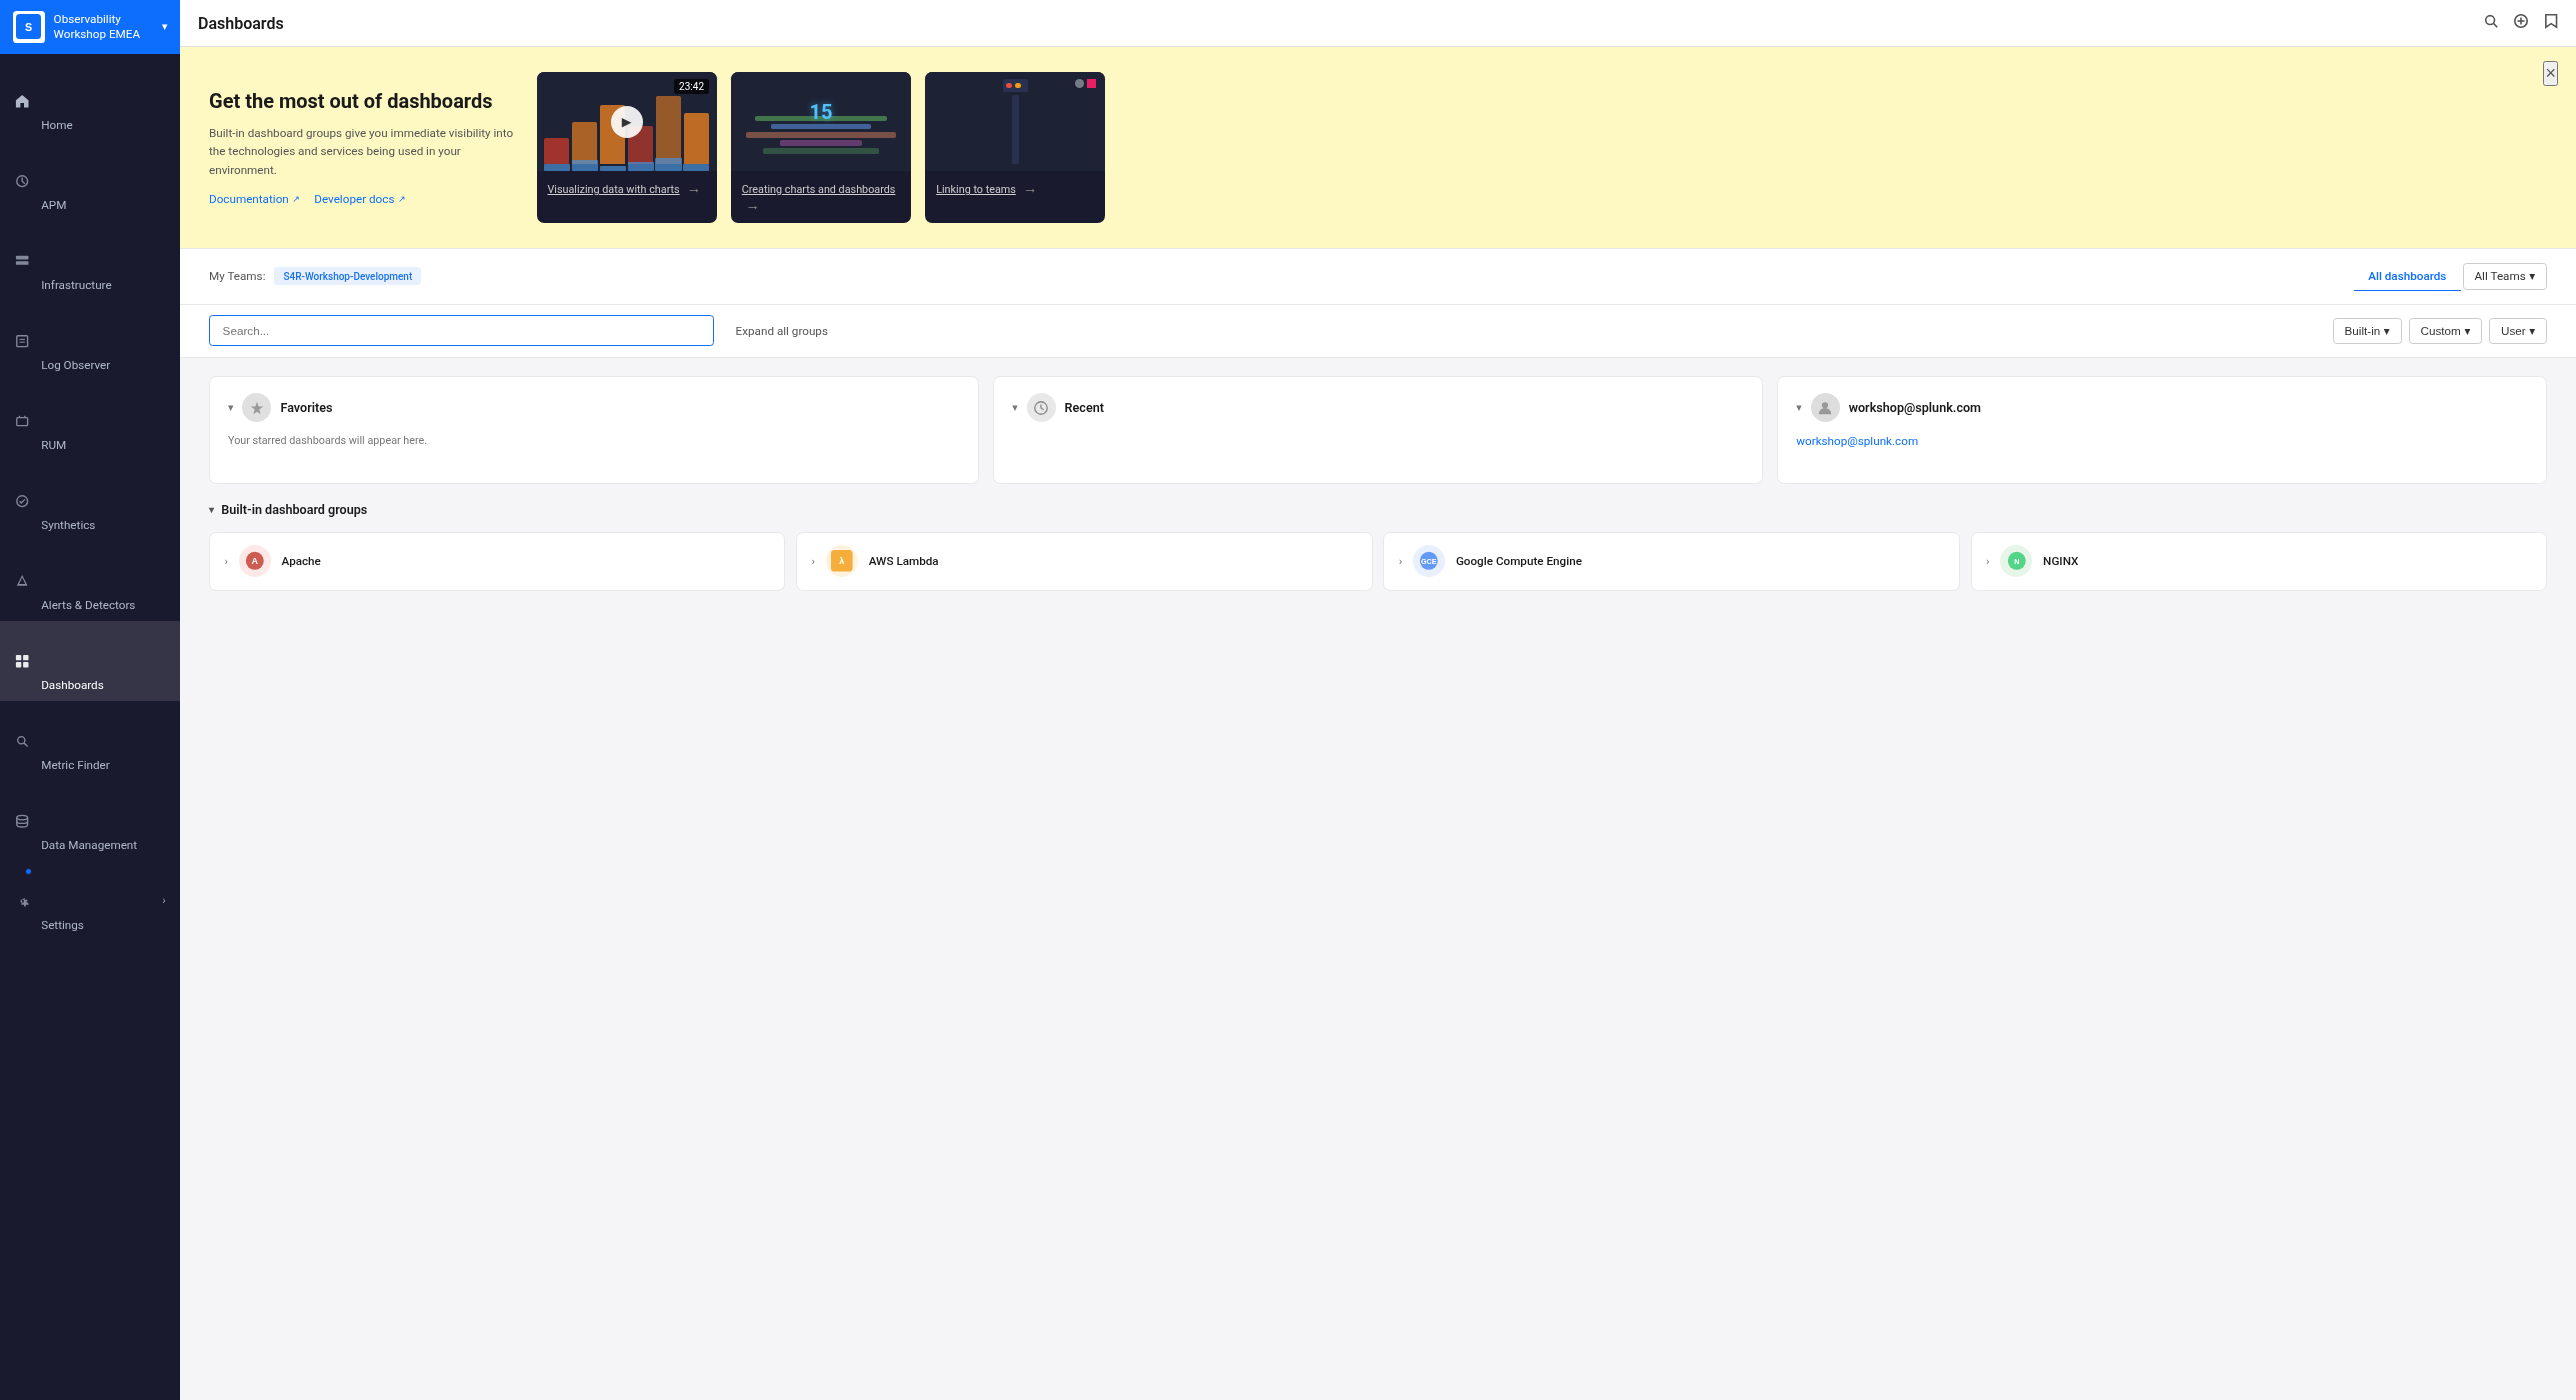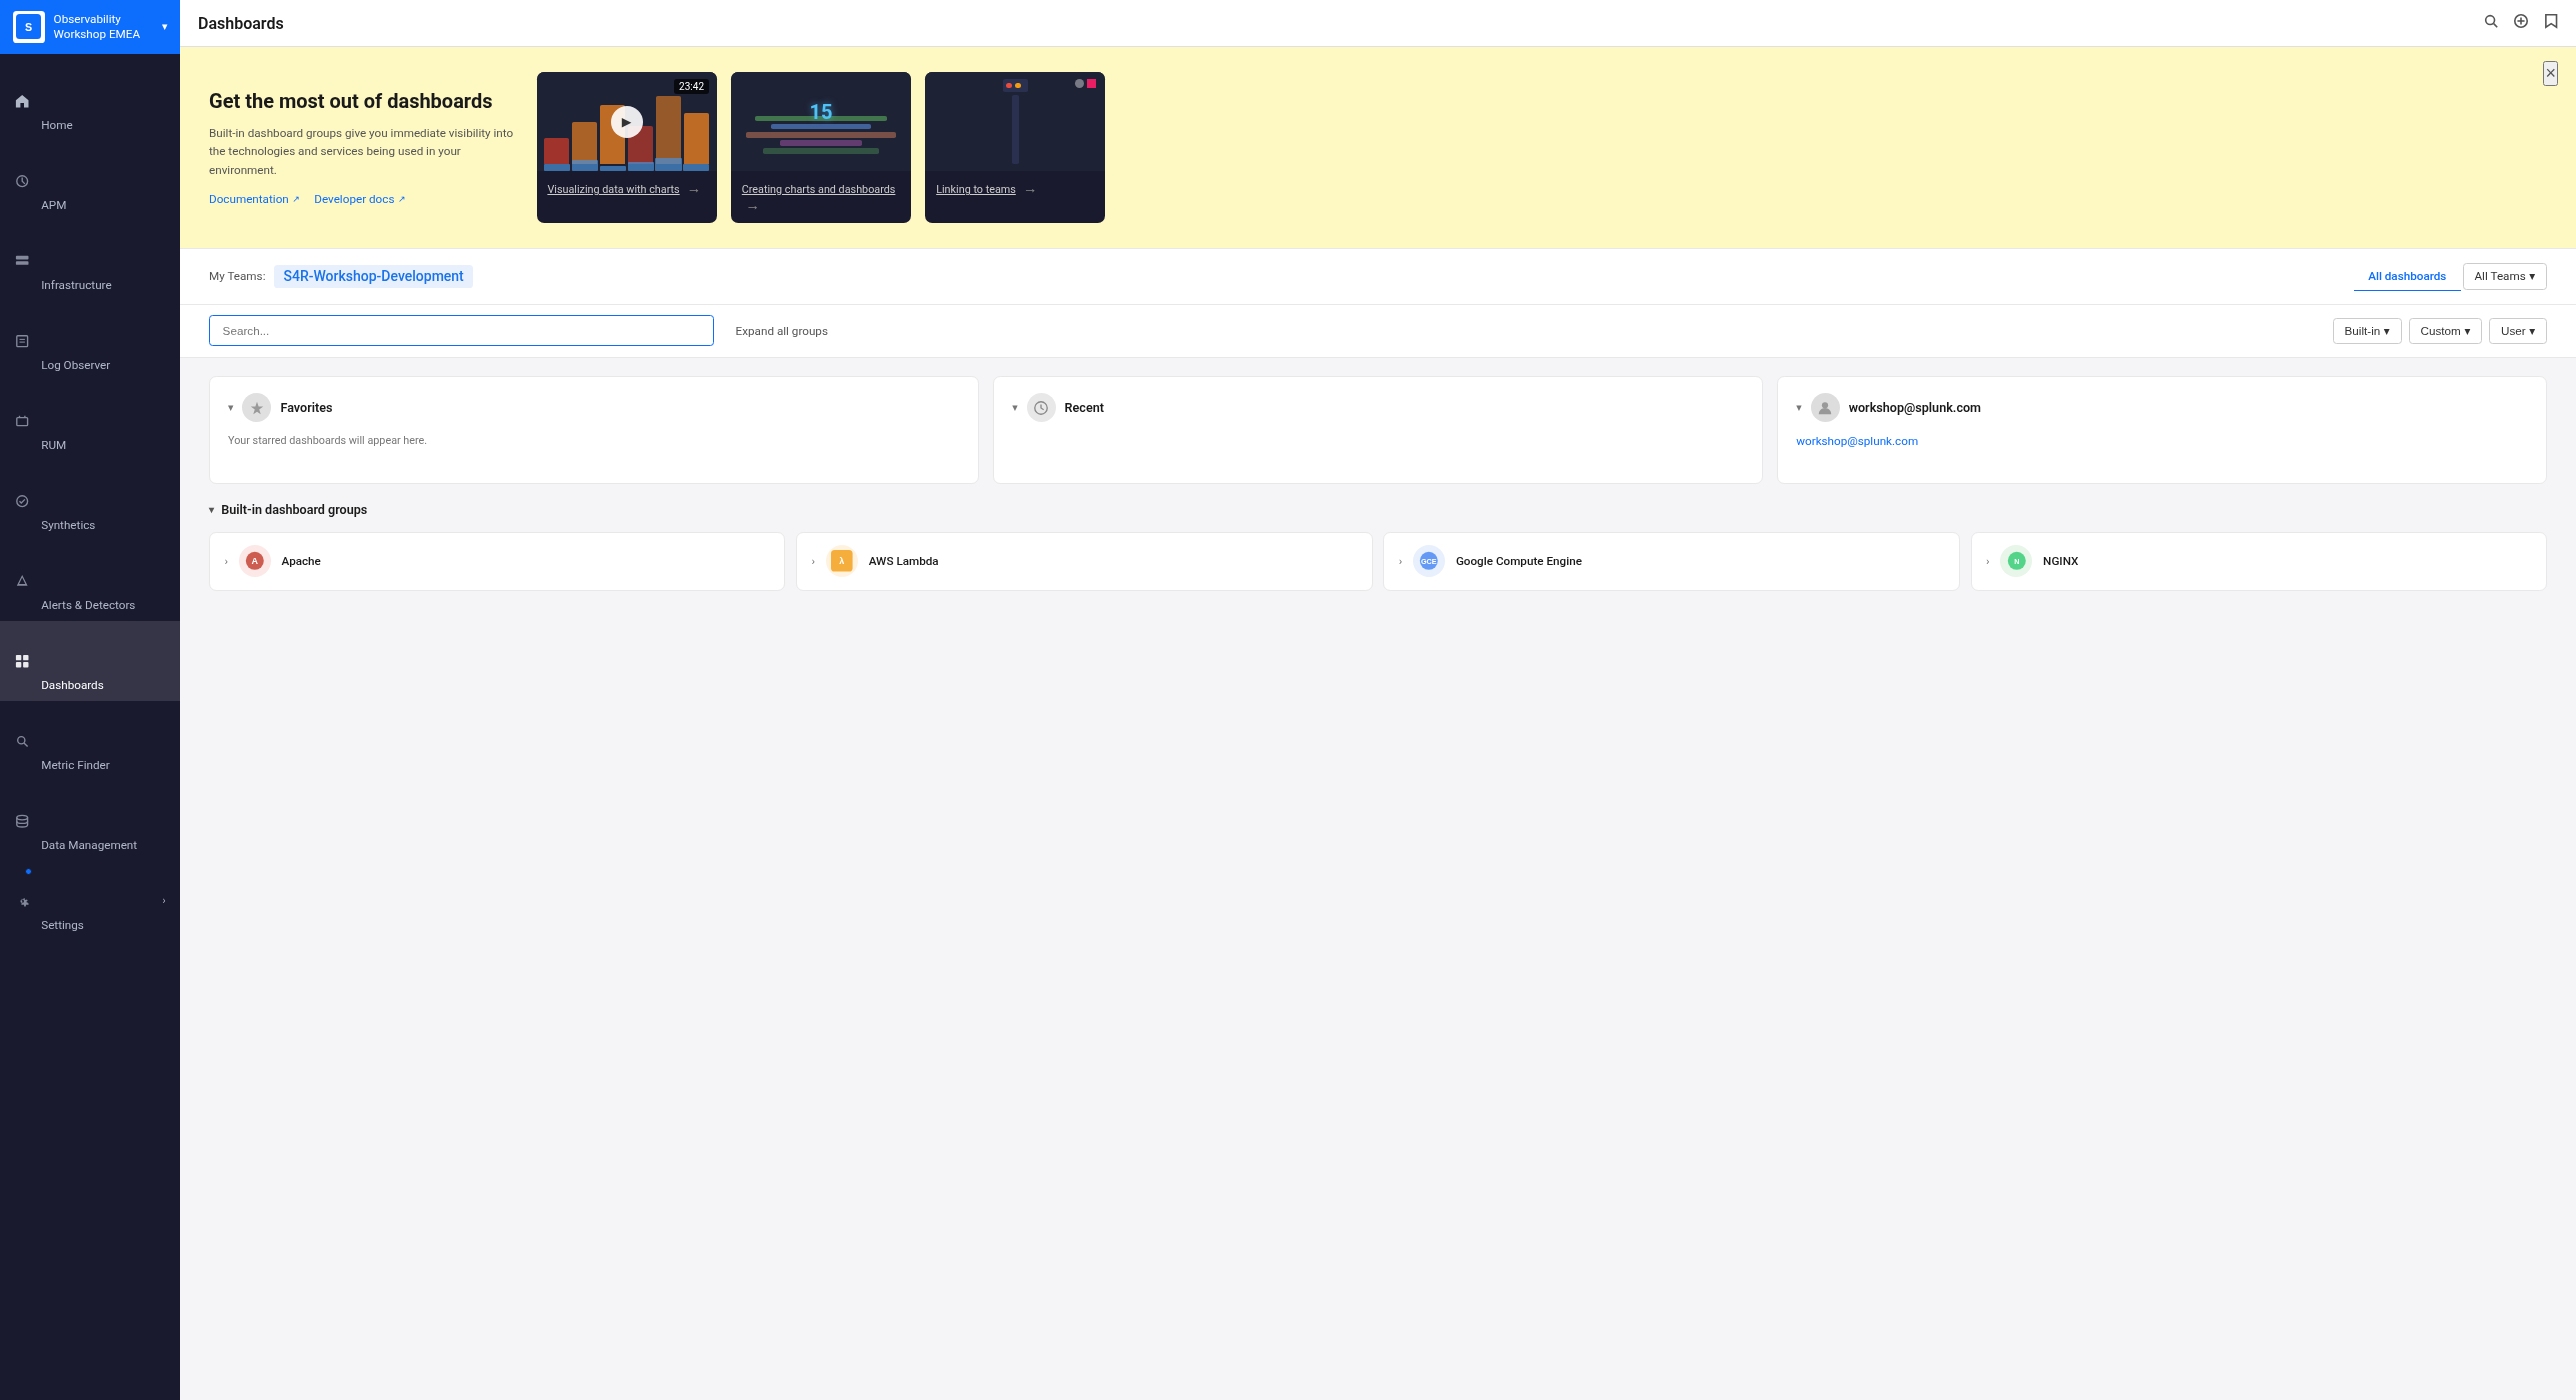--- a/index.html
+++ b/index.html
@@ -138,21 +138,21 @@
       align-items: center;
       justify-content: space-between;
       border-bottom: 0.9px solid #e8e8e8;
     }
     .my-teams { display: flex; align-items: center; gap: 9px; font-size: 11.7px; color: #555; }
     .team-badge {
       background: #e8f0fe;
       color: #1a73e8;
       padding: 3.6px 9px;
       border-radius: 3.6px;
-      font-size: 14px;
+      font-size: 10px;
       font-weight: 500;
     }
     .view-tabs { display: flex; gap: 2px; align-items: center; }
     .view-tab {
       padding: 7.2px 14.4px;
       font-size: 11.7px;
       cursor: pointer;
       color: #555;
       border-bottom: 1.8px solid transparent;
     }

